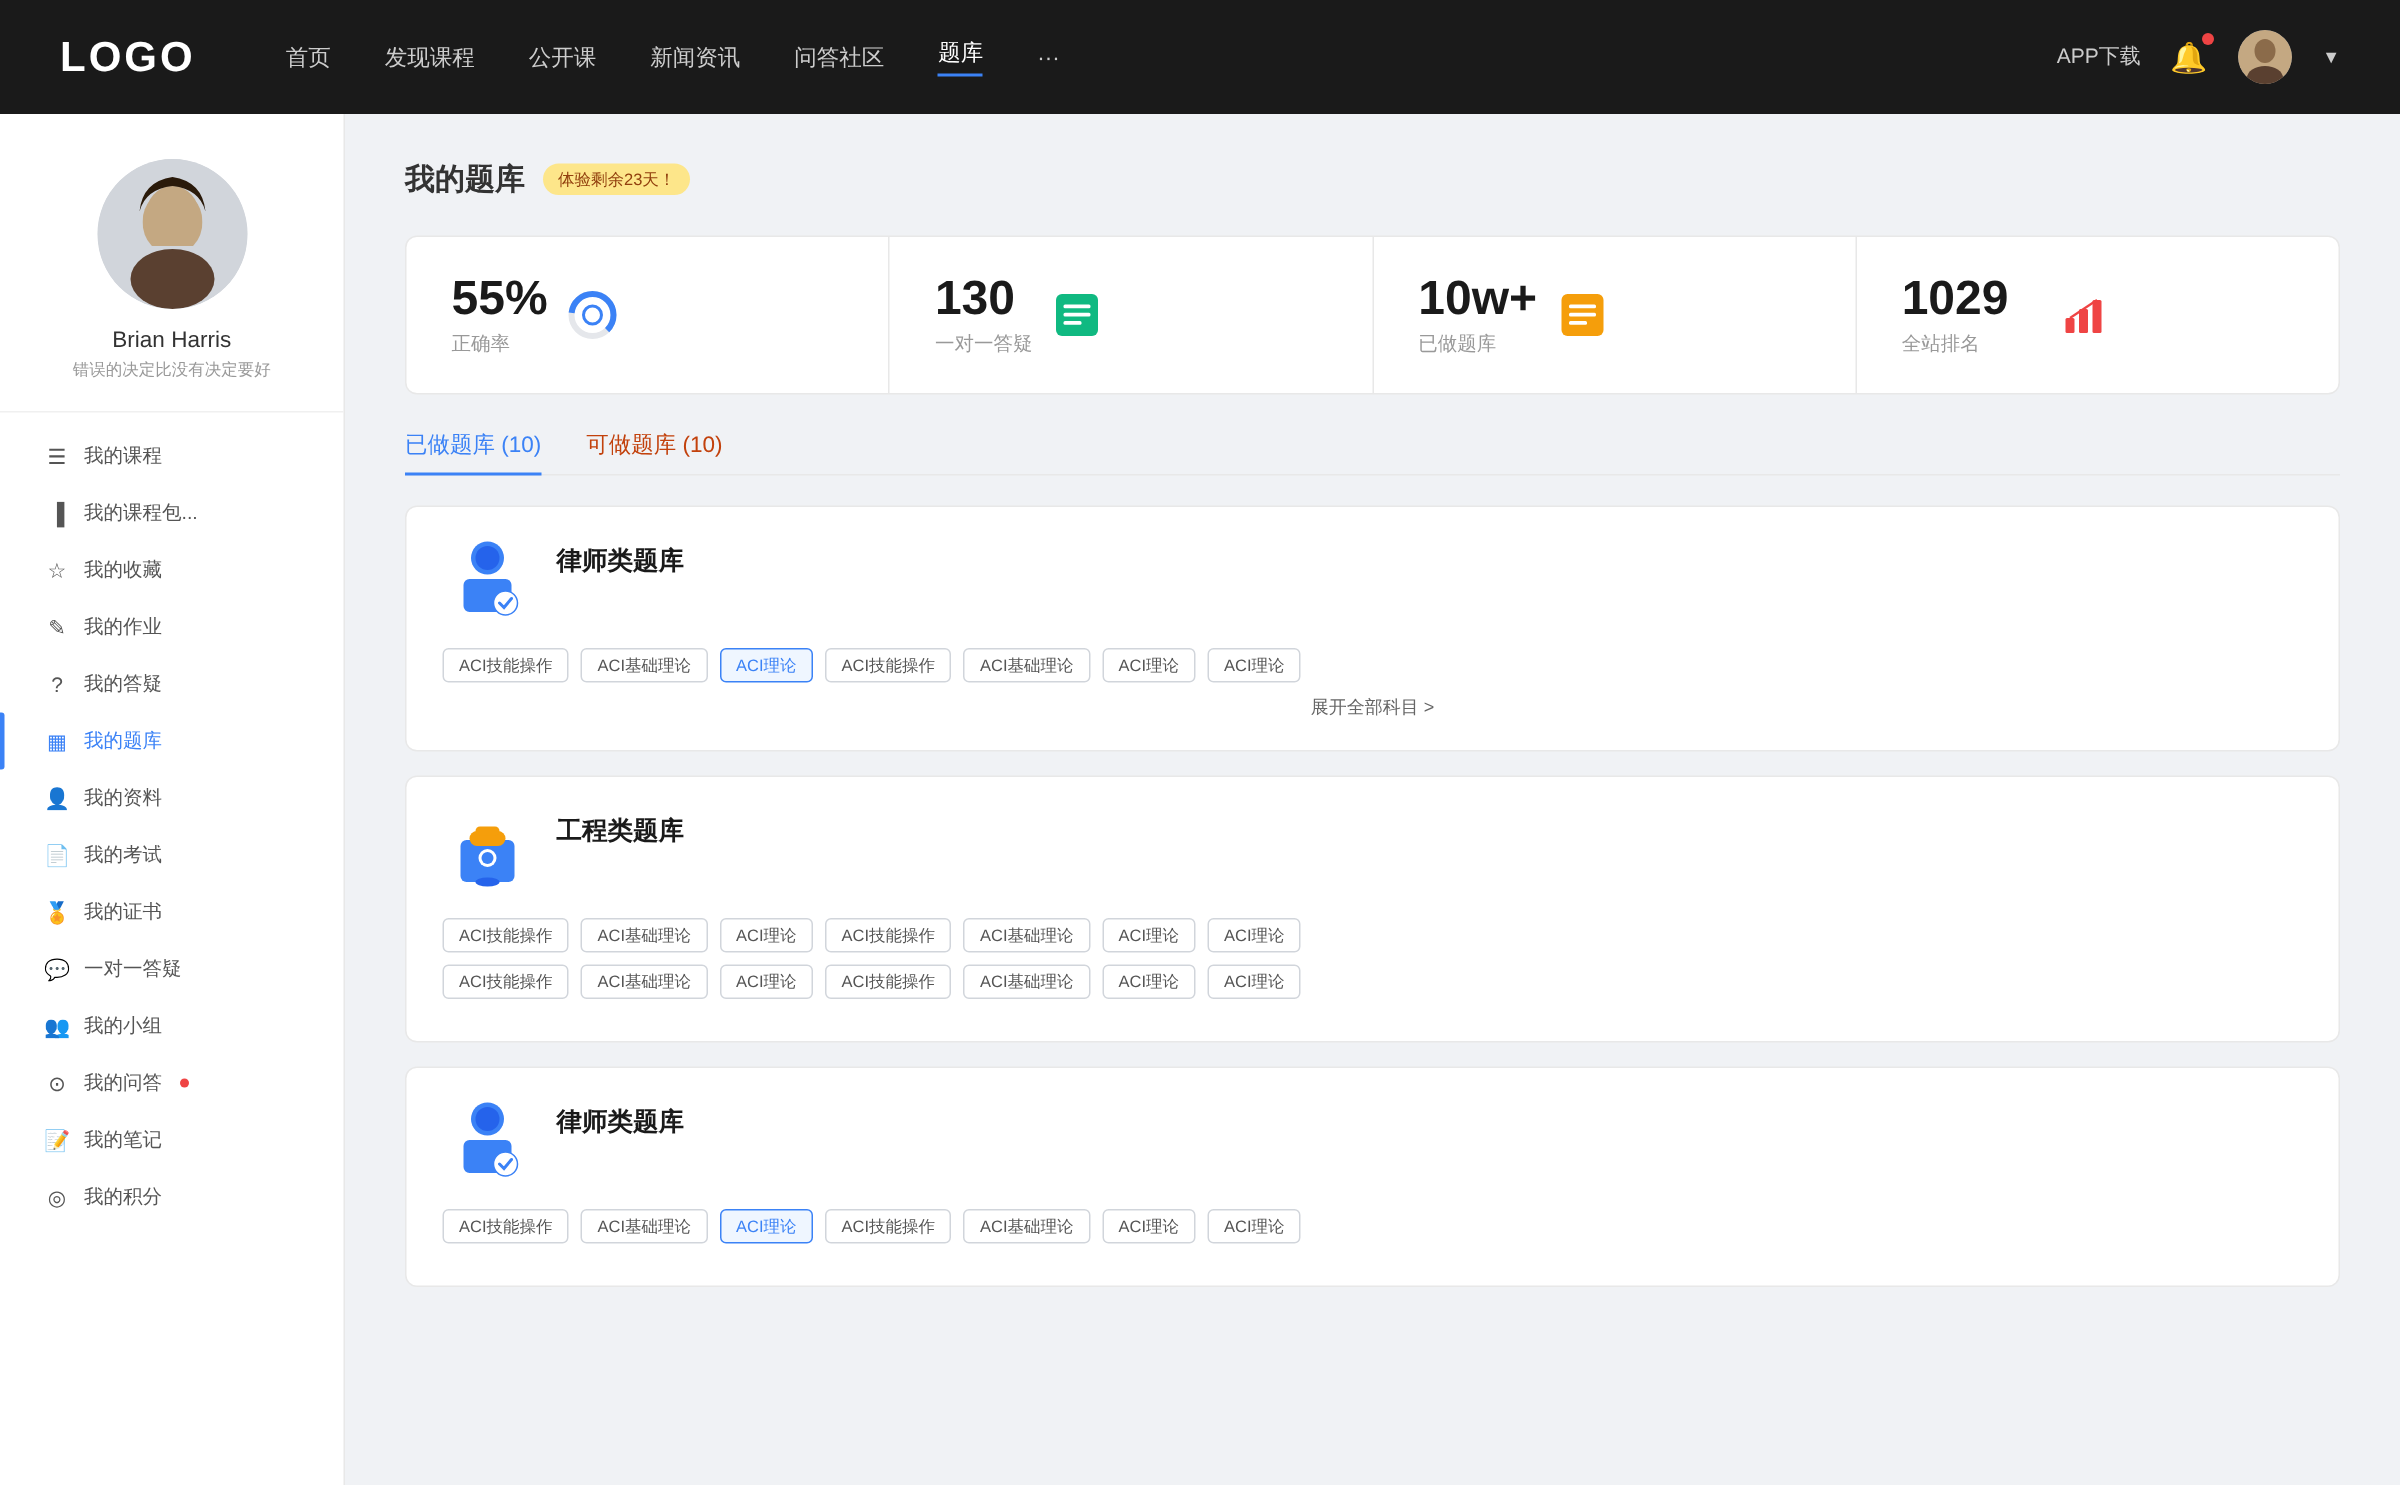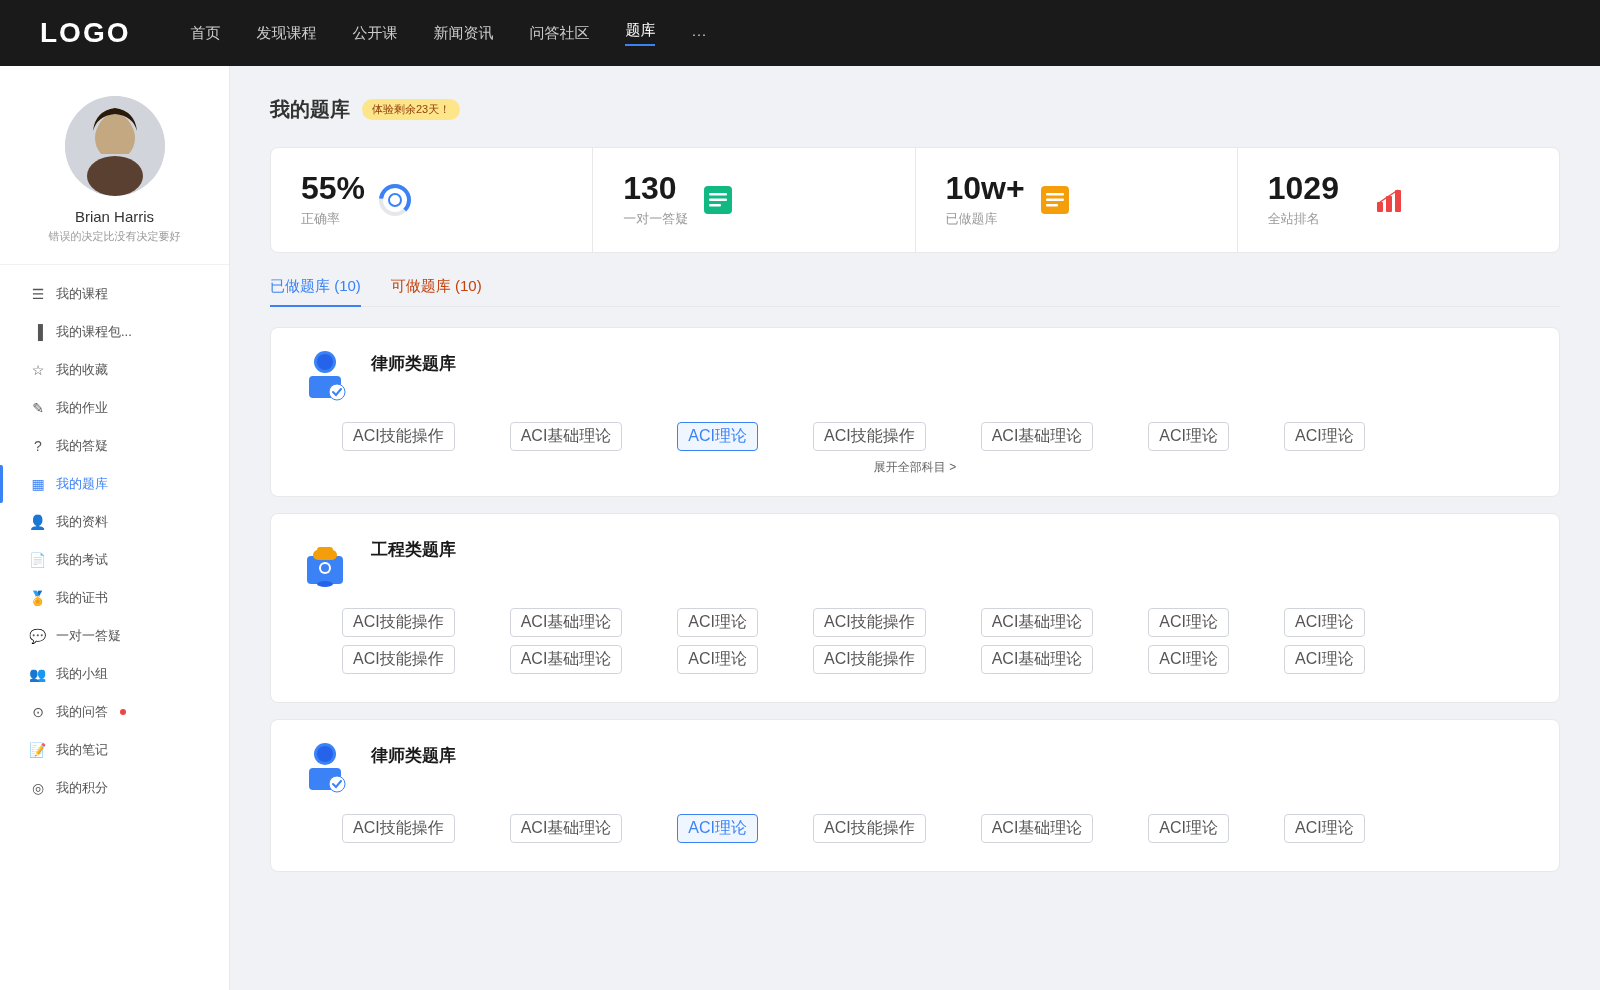--- a/index.html
+++ b/index.html
@@ -1,21 +1,21 @@
 <!DOCTYPE html>
 <html><head>
   <meta charset="utf-8">
   <style>
     * { box-sizing: border-box; margin: 0; padding: 0; }
     body { font-family: -apple-system, BlinkMacSystemFont, "PingFang SC", "Microsoft YaHei", sans-serif; background: #f0f2f5; color: #333; }
 
     
     .navbar {
       background: #1a1a1a;
-      height: 66px;
+      height: 76px;
       display: flex;
       align-items: center;
       padding: 0 40px;
       position: relative;
     }
     .navbar-logo {
       color: white;
       font-size: 28px;
       font-weight: bold;
       letter-spacing: 2px;
@@ -277,28 +277,27 @@
       color: #1a1a1a;
       padding-top: 4px;
     }
     .tags-row {
       display: flex;
       flex-wrap: wrap;
       gap: 8px;
       margin-bottom: 8px;
     }
     .tag {
-      font-size: 16px;
+      font-size: 11px;
       padding: 3px 10px;
       border-radius: 4px;
       border: 1px solid #d1d5db;
       color: #555;
       background: #fff;
       cursor: pointer;
-      margin-left: 47px;
     }
     .tag.active {
       border-color: #3b82f6;
       color: #3b82f6;
       background: #eff6ff;
     }
     .expand-link {
       text-align: center;
       font-size: 12px;
       color: #666;
@@ -314,20 +313,35 @@
 <nav class="navbar">
   <div class="navbar-logo">LOGO</div>
   <div class="navbar-nav">
     <a href="#">首页</a>
     <a href="#">发现课程</a>
     <a href="#">公开课</a>
     <a href="#">新闻资讯</a>
     <a href="#">问答社区</a>
     <a href="#" class="active">题库</a>
     <span style="color:#ccc;cursor:pointer;font-size:15px;">···</span>
+  </div>
+  <div class="navbar-right">
+    <span class="app-download">APP下载</span>
+    <div class="bell-icon">
+      🔔
+      <span class="bell-badge"></span>
+    </div>
+    <div class="user-avatar-nav">
+      <svg viewBox="0 0 36 36" xmlns="http://www.w3.org/2000/svg">
+        <circle cx="18" cy="18" r="18" fill="#c4a882"></circle>
+        <ellipse cx="18" cy="14" rx="7" ry="8" fill="#8b6b4a"></ellipse>
+        <ellipse cx="18" cy="32" rx="12" ry="8" fill="#5a4030"></ellipse>
+      </svg>
+    </div>
+    <span class="chevron-down">▼</span>
   </div>
 </nav>
 
 <div class="layout">
 
   <aside class="sidebar">
     <div class="sidebar-profile">
       <div class="avatar-circle">
         <svg viewBox="0 0 100 100" xmlns="http://www.w3.org/2000/svg">
           <circle cx="50" cy="50" r="50" fill="#d1d5db"></circle>

